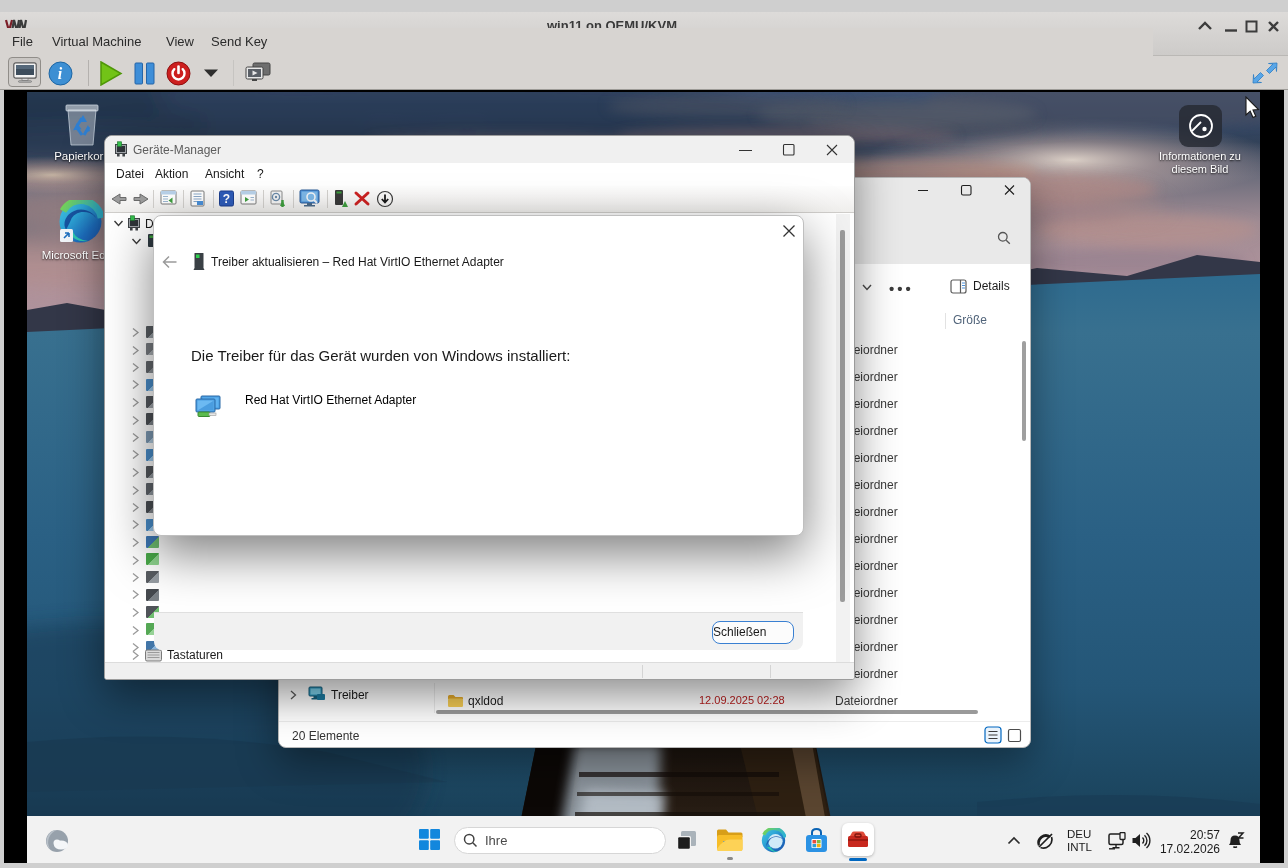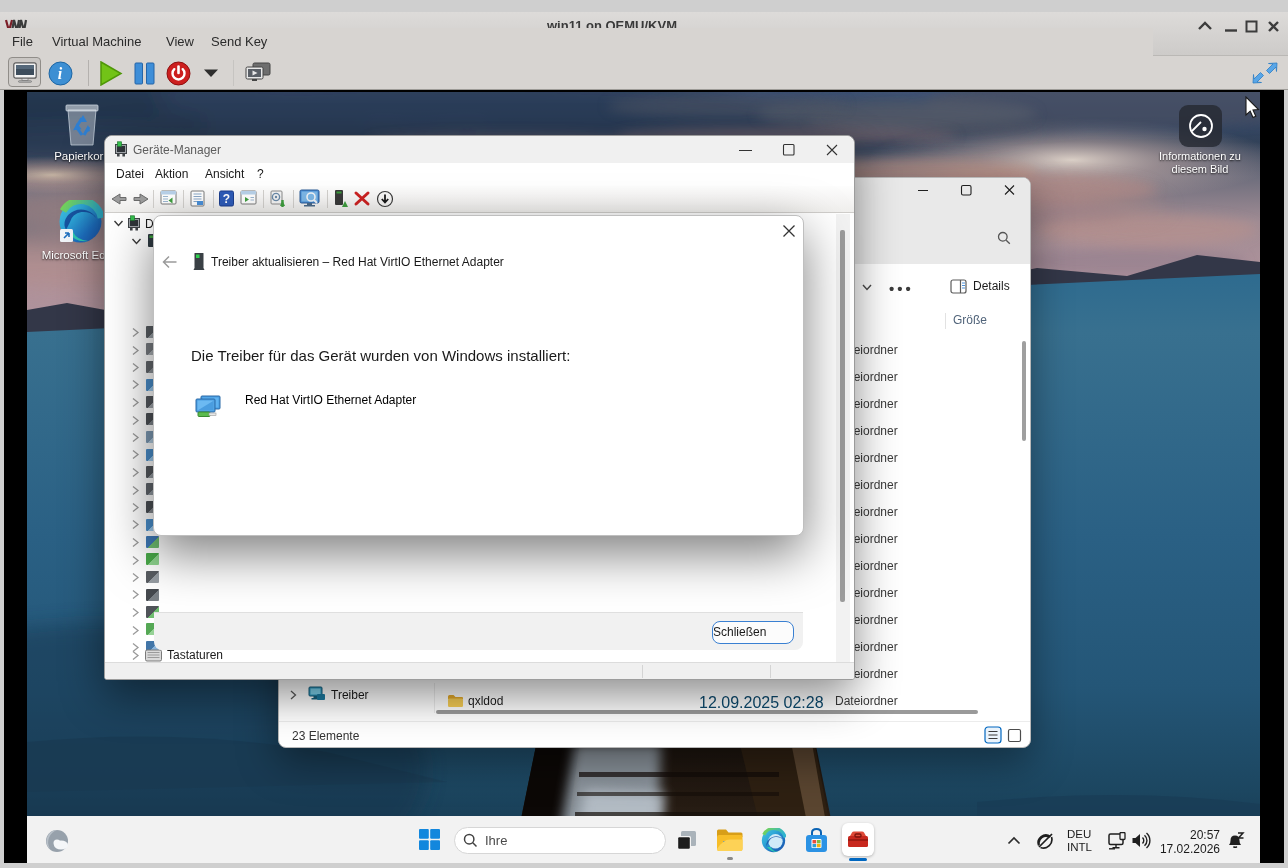--- a/index.html
+++ b/index.html
@@ -348,25 +348,25 @@
     <rect x="3.5" y="12" width="8" height="1.5" fill="#16607e"></rect>
     <rect x="9" y="8" width="8" height="6" rx="1" fill="#1b7ba2"></rect>
   </svg>
   <div class="txt" style="left:52px;top:510px;font-size:12px;color:#1b1b1b">Treiber</div>
   <div class="ab" style="left:155px;top:505px;width:1px;height:30px;background:#ececec"></div>
   <svg class="ab" style="left:168px;top:516px" width="17" height="14" viewBox="0 0 17 14">
     <path d="M1 2.5 Q1 1 2.5 1 L6.5 1 L8.5 3 L15 3 Q16 3 16 4 L16 5 L1 5 Z" fill="#e3a92b"></path>
     <rect x="1" y="4.5" width="15" height="8.5" rx="1.2" fill="#f7ce55"></rect>
   </svg>
   <div class="txt" style="left:189px;top:516px;font-size:12px;color:#1b1b1b">qxldod</div>
-  <div class="txt" style="left:420px;top:516px;font-size:16px;color:#0c4a6e">12.09.2025 02:28</div>
+  <div class="txt" style="left:420px;top:516px;font-size:11px;color:#b91c1c">12.09.2025 02:28</div>
   <div class="txt" style="left:556px;top:516px;font-size:12px;color:#3a3a3a">Dateiordner</div>
   <div class="ab" style="left:157px;top:532px;width:542px;height:4px;border-radius:2px;background:#9a9a9a"></div>
   <div class="ab" style="left:0;top:543px;width:751px;height:1px;background:#ececec"></div>
-  <div class="txt" style="left:13px;top:551px;font-size:12px;color:#333">23 Elemente</div>
+  <div class="txt" style="left:13px;top:551px;font-size:12px;color:#333">20 Elemente</div>
   <svg class="ab" style="left:705px;top:548px" width="18" height="18" viewBox="0 0 18 18">
     <rect x="1" y="1" width="16" height="16" rx="3" fill="#eaf3fb" stroke="#0067c0" stroke-width="1.2"></rect>
     <path d="M4.5 5.5 H13.5 M4.5 9 H13.5 M4.5 12.5 H13.5" stroke="#3b3b3b" stroke-width="1.2"></path>
   </svg>
   <svg class="ab" style="left:728px;top:550px" width="15" height="15" viewBox="0 0 15 15">
     <rect x="1.5" y="1.5" width="12" height="12" rx="1.5" fill="none" stroke="#4c4c4c" stroke-width="1.2"></rect>
   </svg>
 </div>
 
 <div class="ab" style="left:104px;top:135px;width:751px;height:545px;background:#fff;border-radius:8px 8px 3px 3px;border:1px solid #9c9c9c;box-shadow:0 16px 44px rgba(0,0,0,.45);overflow:hidden">

